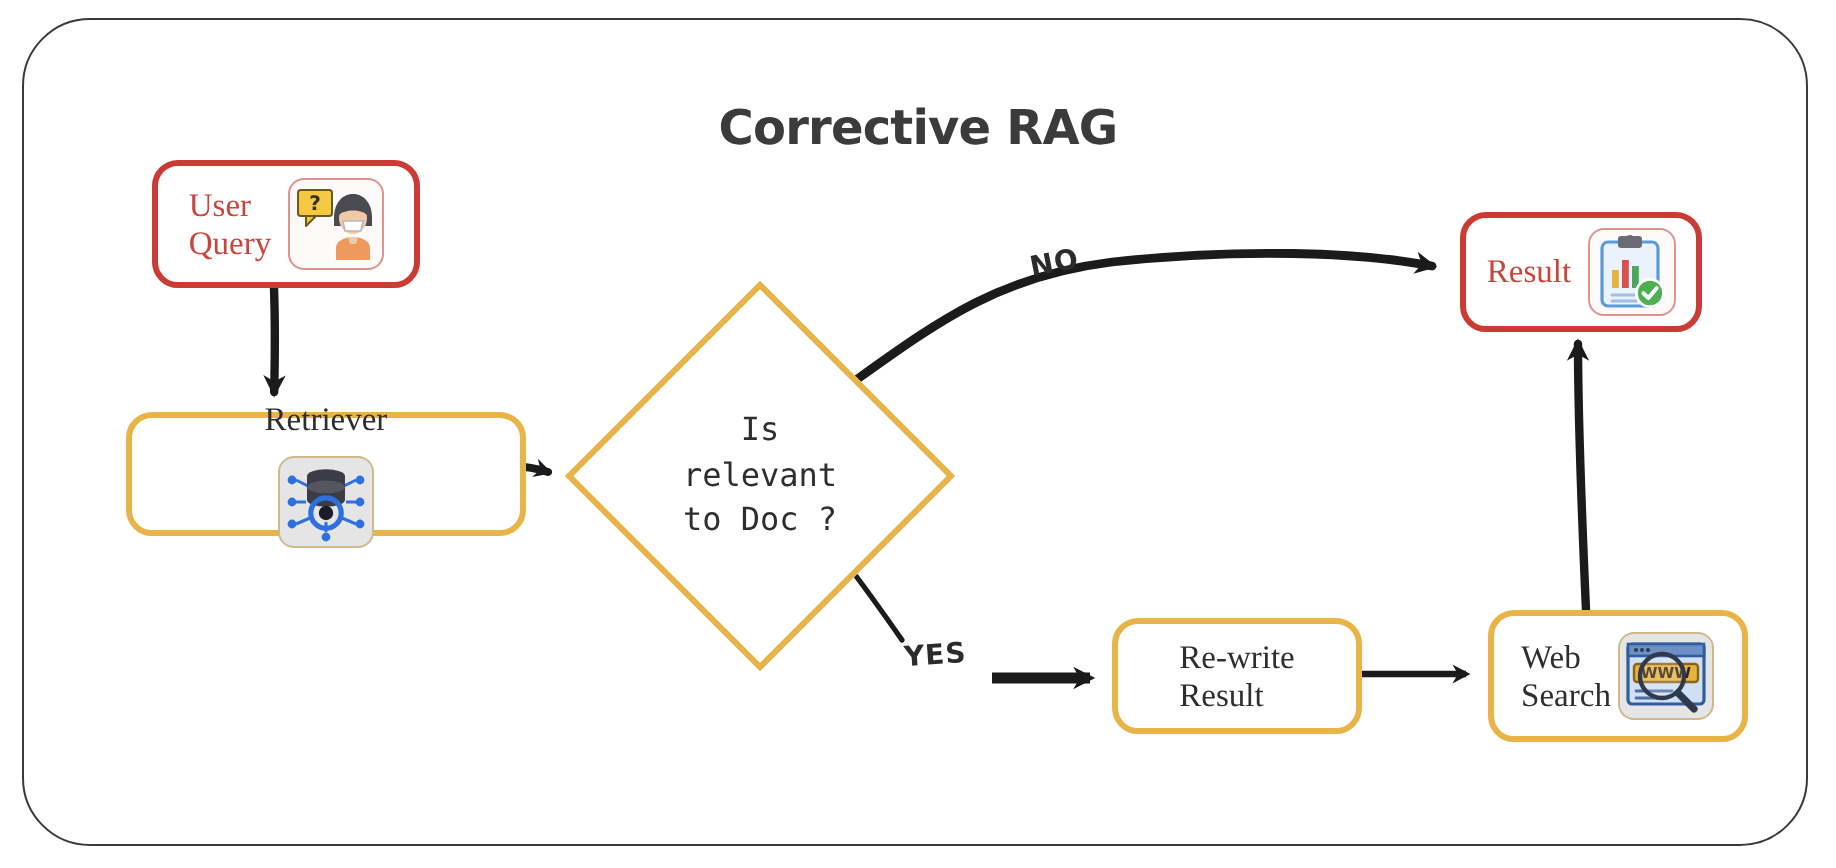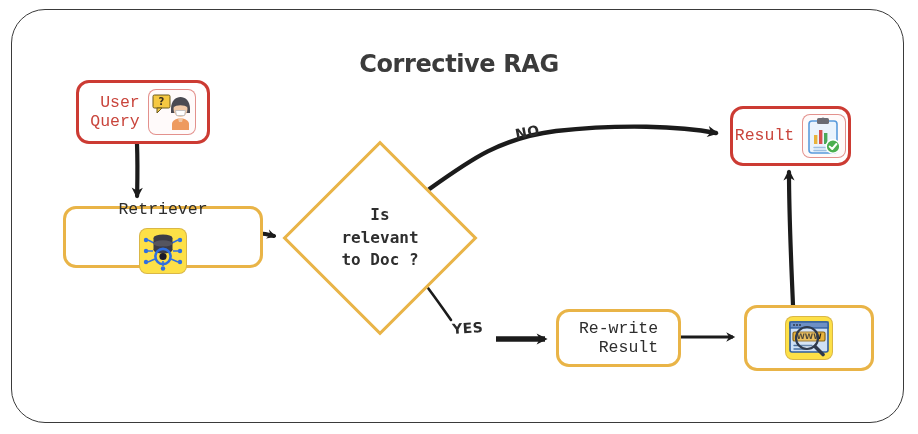--- a/index.html
+++ b/index.html
@@ -63,50 +63,49 @@
     gap: 8px;
     border-radius: 13px;
   }
   .node.red {
     border: 3.4px solid #cc3b33;
   }
   .node.amber {
     border: 3.2px solid #e9b447;
   }
   .node .label {
-    font-family: Liberation Mono, monospace;
+    font-family: Liberation Serif, serif;
     font-size: 16.5px;
     line-height: 1.18;
     white-space: pre-line;
-    text-align: right;
+    text-align: left;
   }
   .node.red .label { color: #c9453c; }
   .node.amber .label { color: #2e2e2e; }
 
   
   .chip {
     box-sizing: border-box;
     border-radius: 8px;
     border: 1.6px solid rgba(190,150,70,.55);
-    background: #fde047;
+    background: #e5e5e5;
     display: flex;
     align-items: center;
     justify-content: center;
     flex: none;
   }
   .chip.redchip { border-color: rgba(204,59,51,.55); background: #fffafa; }
 
   
   .diamond-wrap {
     position: absolute;
     left: 282px;
     top: 140px;
     width: 196px;
     height: 196px;
-    font-weight: bold;
   }
   .diamond {
     position: absolute;
     left: 29px;
     top: 29px;
     width: 138px;
     height: 138px;
     border: 3.2px solid #e9b447;
     box-sizing: border-box;
     transform: rotate(45deg);
@@ -256,20 +255,22 @@
       </svg>
     </div>
   </div>
 
   <div class="node amber" style="left:556px; top:309px; width:125px; height:58px;">
     <div class="label">Re-write
 Result</div>
   </div>
 
   <div class="node amber" style="left:744px; top:305px; width:130px; height:66px; padding:0 6px; gap:4px;">
+    <div class="label">Web
+Search</div>
     <div class="chip" style="width:48px;height:44px;">
       <svg width="42" height="38" viewBox="0 0 42 38">
         <rect x="2" y="3" width="38" height="30" rx="2" fill="#cfe0f5" stroke="#2f5d9e" stroke-width="1.6"></rect>
         <rect x="2" y="3" width="38" height="6" fill="#6d8fc4" stroke="#2f5d9e" stroke-width="1.3"></rect>
         <g fill="#2f3a4d">
             <circle cx="6" cy="6" r="1"></circle>
             <circle cx="9" cy="6" r="1"></circle>
             <circle cx="12" cy="6" r="1"></circle>
           </g>
         <rect x="5" y="13" width="32" height="9" rx="1.6" fill="#e8b33c" stroke="#8a6516" stroke-width="1.2"></rect>

